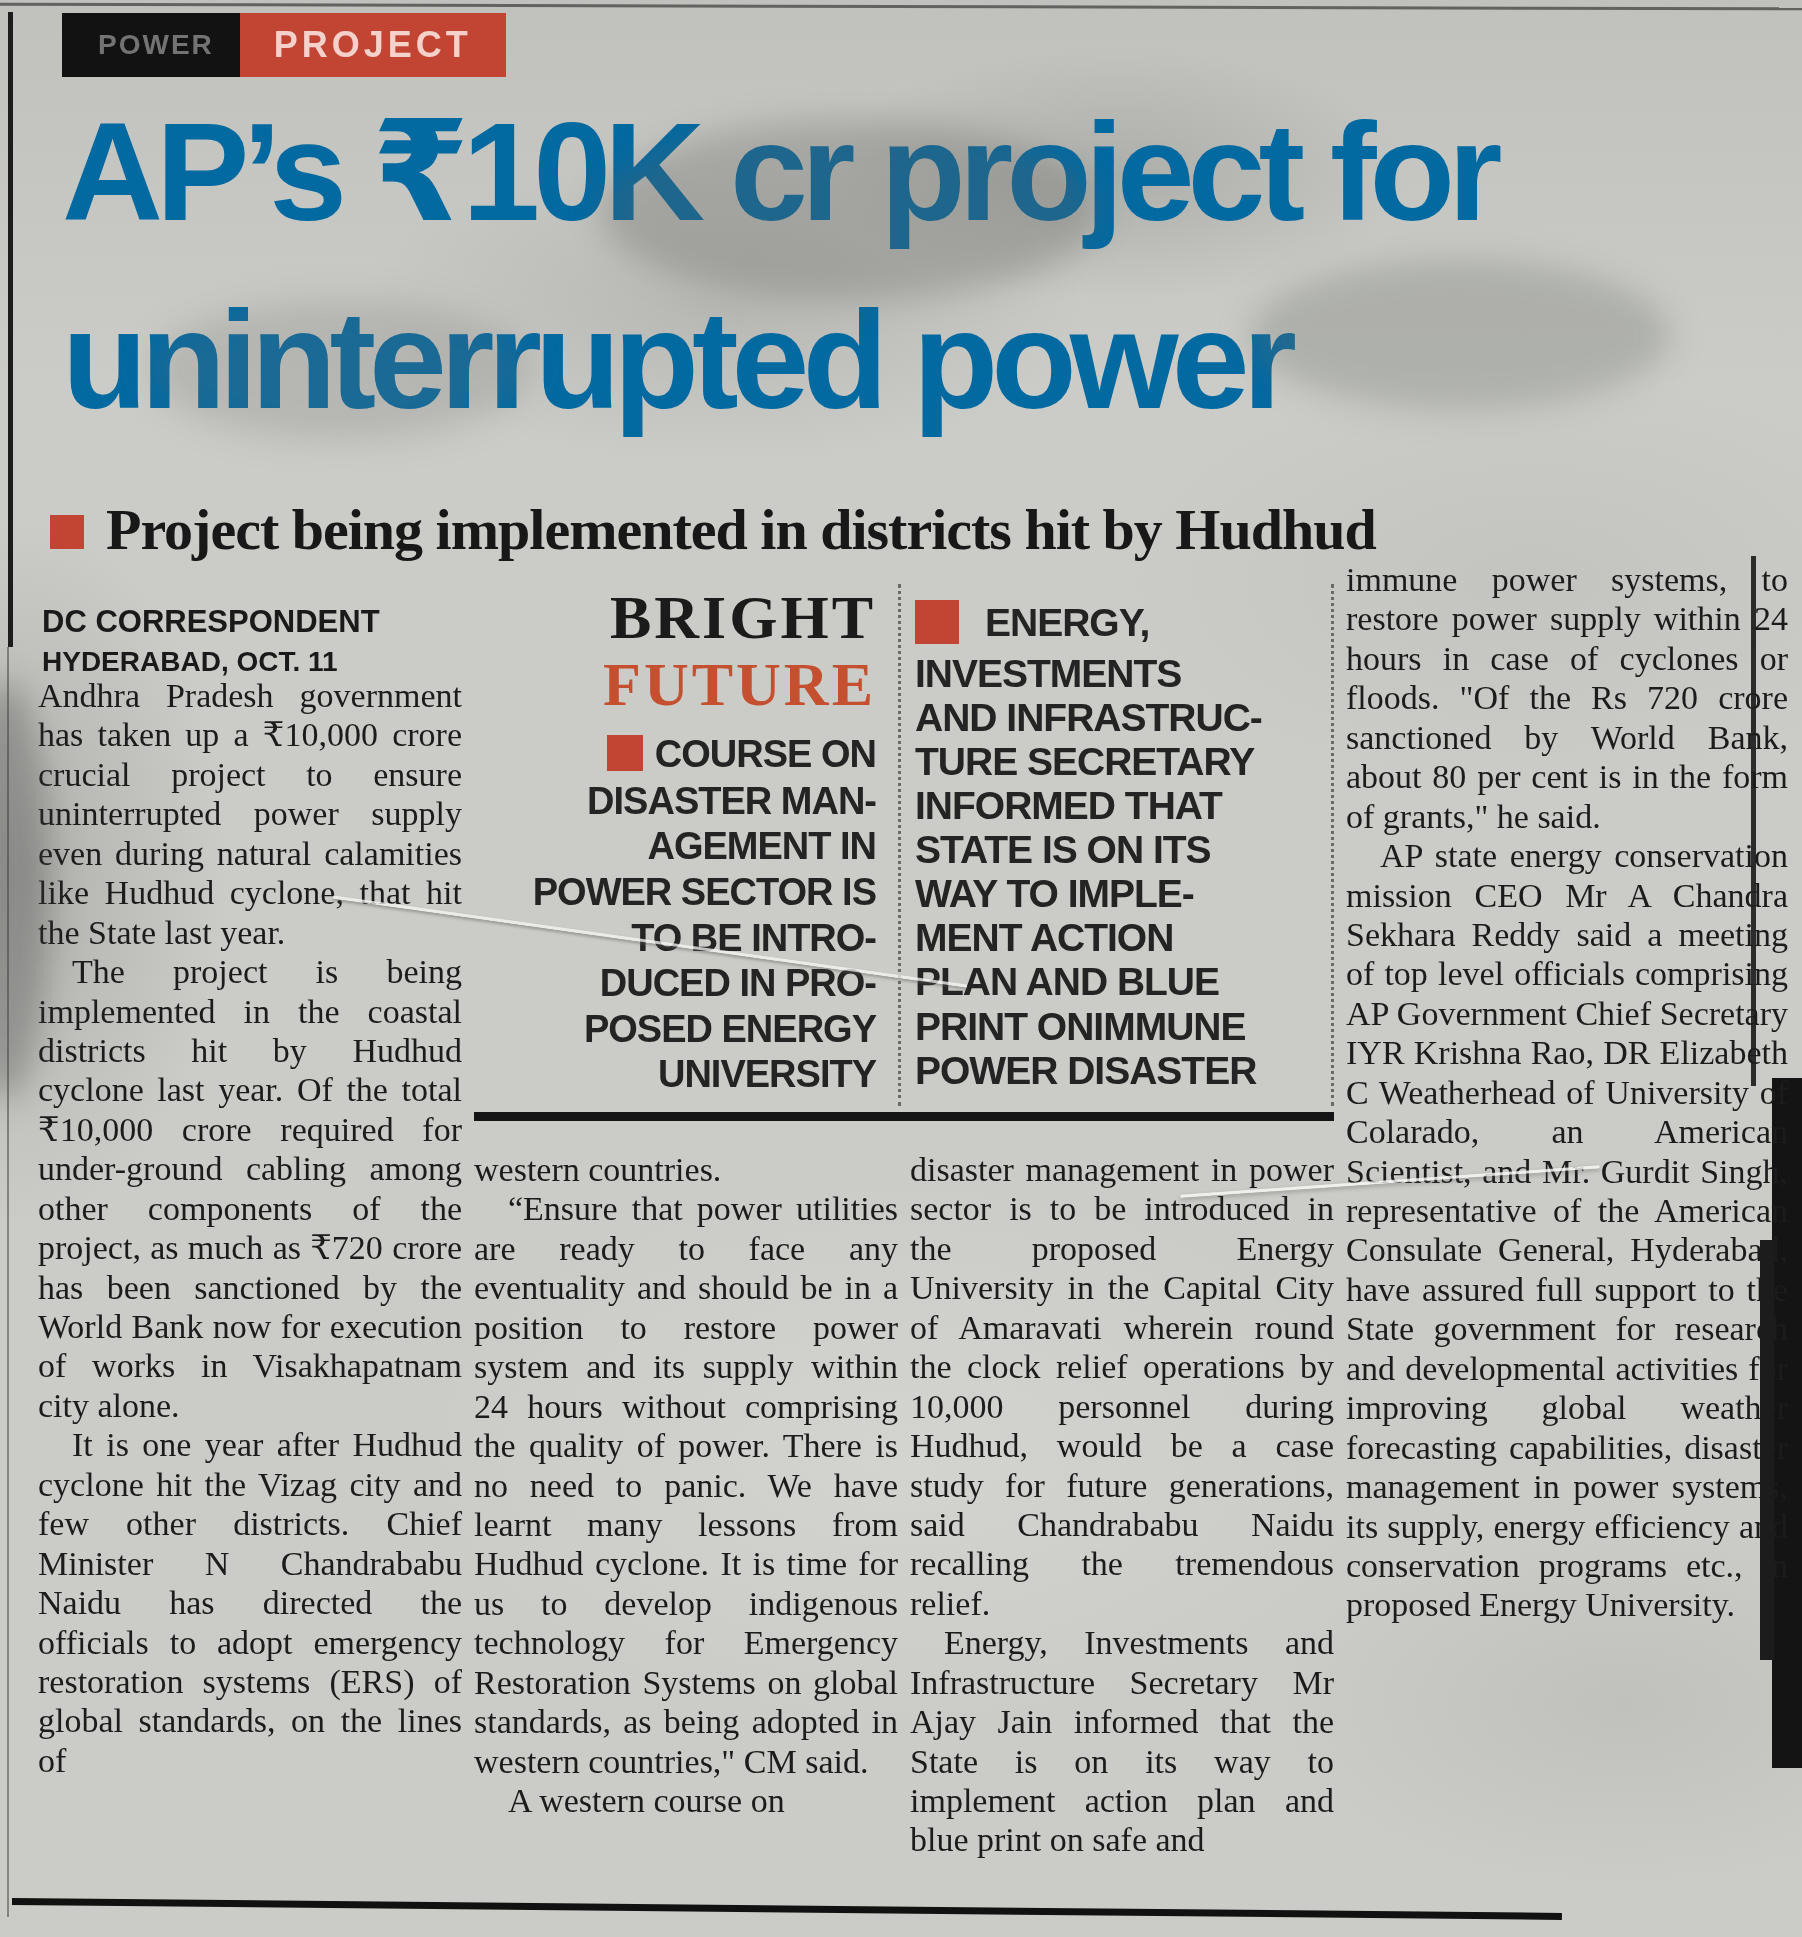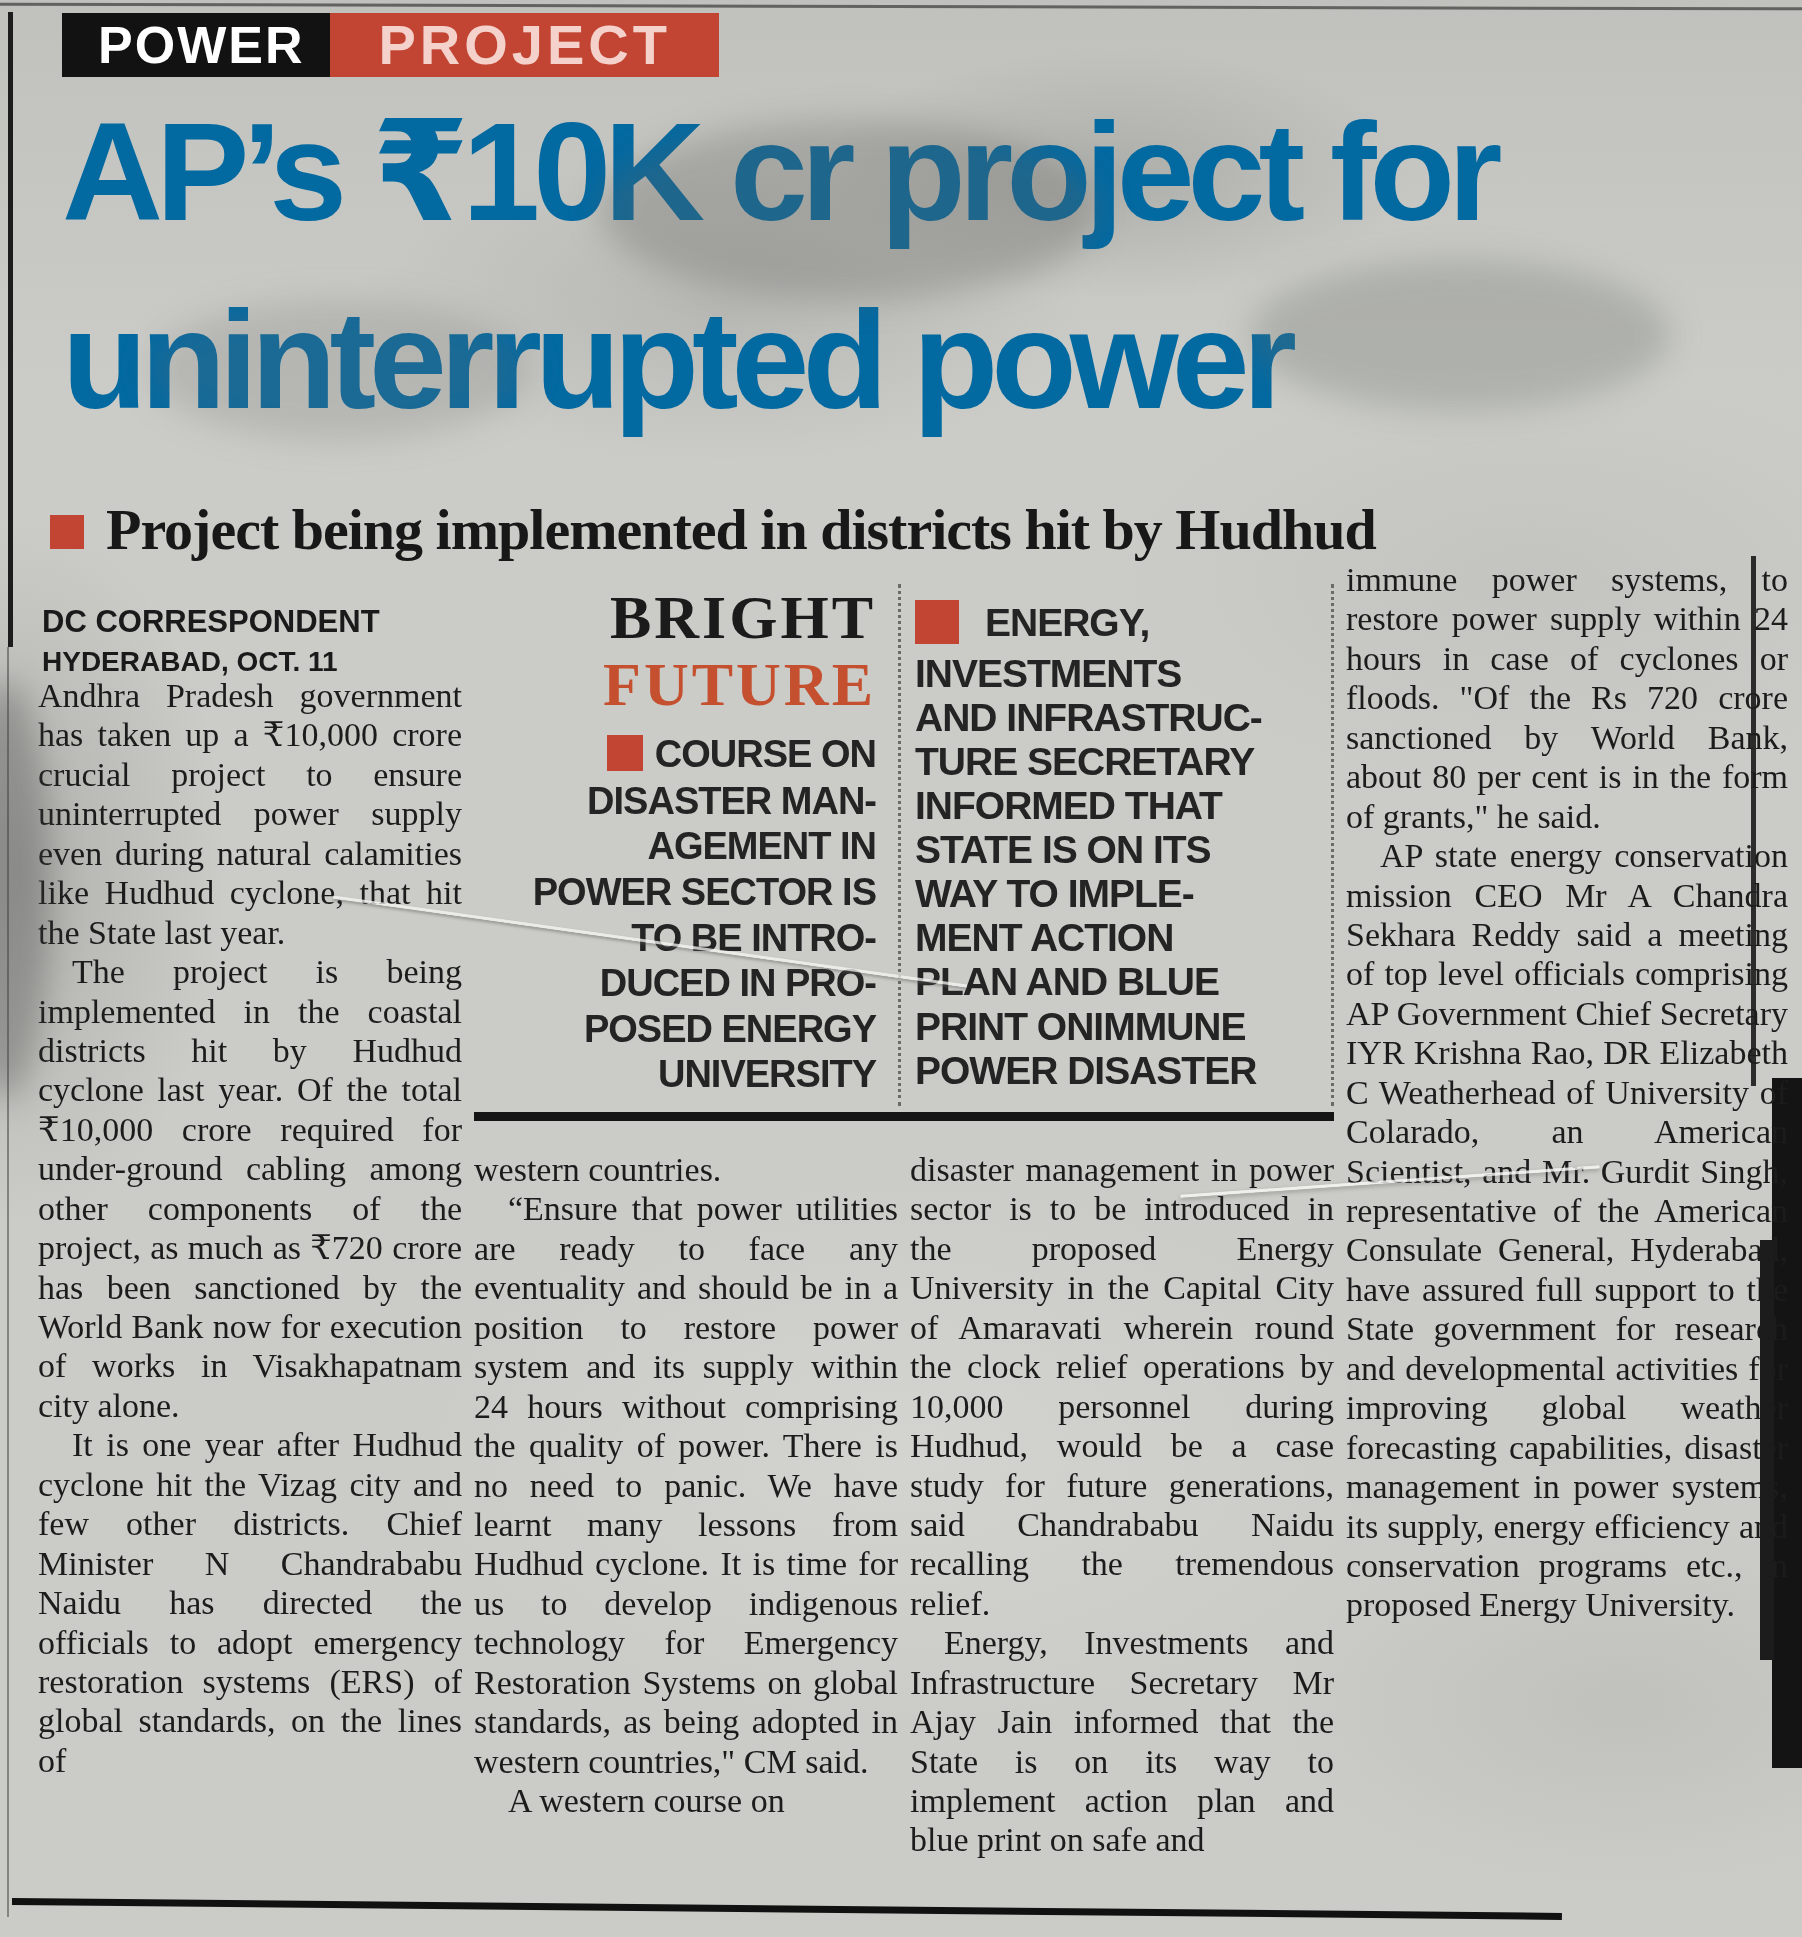--- a/index.html
+++ b/index.html
@@ -12,22 +12,22 @@
       radial-gradient(ellipse 520px 220px at 40% 16%, rgba(120,120,118,.22), rgba(120,120,118,0) 70%),
       radial-gradient(ellipse 300px 500px at 1% 45%, rgba(95,95,92,.25), rgba(95,95,92,0) 70%),
       radial-gradient(ellipse 600px 300px at 85% 30%, rgba(160,160,156,.18), rgba(160,160,156,0) 70%),
       radial-gradient(ellipse 700px 400px at 50% 75%, rgba(255,255,255,.16), rgba(255,255,255,0) 70%),
       radial-gradient(ellipse 500px 260px at 90% 88%, rgba(130,130,126,.15), rgba(130,130,126,0) 70%),
       linear-gradient(180deg, rgba(136,138,134,.16) 0%, rgba(136,138,134,0) 20%);}
   .smudge{position:absolute;border-radius:50%;filter:blur(16px);pointer-events:none;}
 
   
   .kicker{position:absolute;left:62px;top:13px;height:64px;display:flex;font-family:"Liberation Sans","DejaVu Sans",sans-serif;font-weight:bold;}
-  .k-black{background:#121212;color:#ffffff;font-size:52px;line-height:64px;padding:0 26px 16px 36px;letter-spacing:2px;}
-  .k-red{background:#c24432;color:rgba(255,240,235,.82);font-size:56px;line-height:64px;padding:0 48px;letter-spacing:4px;}
+  .k-black{background:#121212;color:#737373;font-size:28px;line-height:64px;padding:0 26px 16px 36px;letter-spacing:2px;}
+  .k-red{background:#c24432;color:rgba(255,240,235,.82);font-size:36px;line-height:64px;padding:0 34px;letter-spacing:4px;}
 
   
   .headline{position:absolute;left:62px;top:78px;width:1740px;margin:0;
     font-family:"Liberation Sans","DejaVu Sans",sans-serif;font-weight:bold;
     font-size:140px;line-height:1.34;letter-spacing:-7px;color:#0369a1;}
 
   
   .subhead{position:absolute;left:50px;top:496px;width:1740px;font-weight:bold;font-size:58px;letter-spacing:-1px;color:#181818;}
   .subhead .bullet{display:inline-block;width:34px;height:34px;background:#c24432;margin-right:22px;}
 

